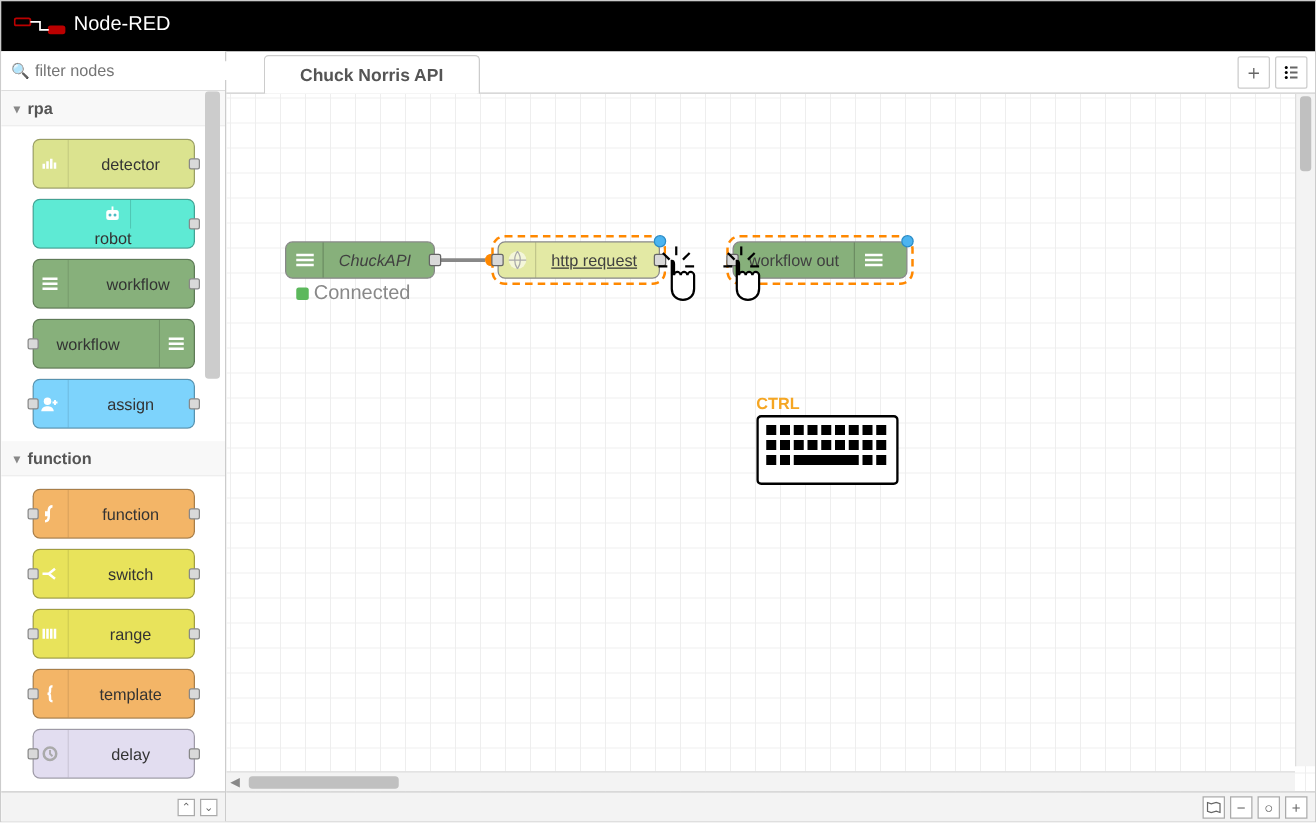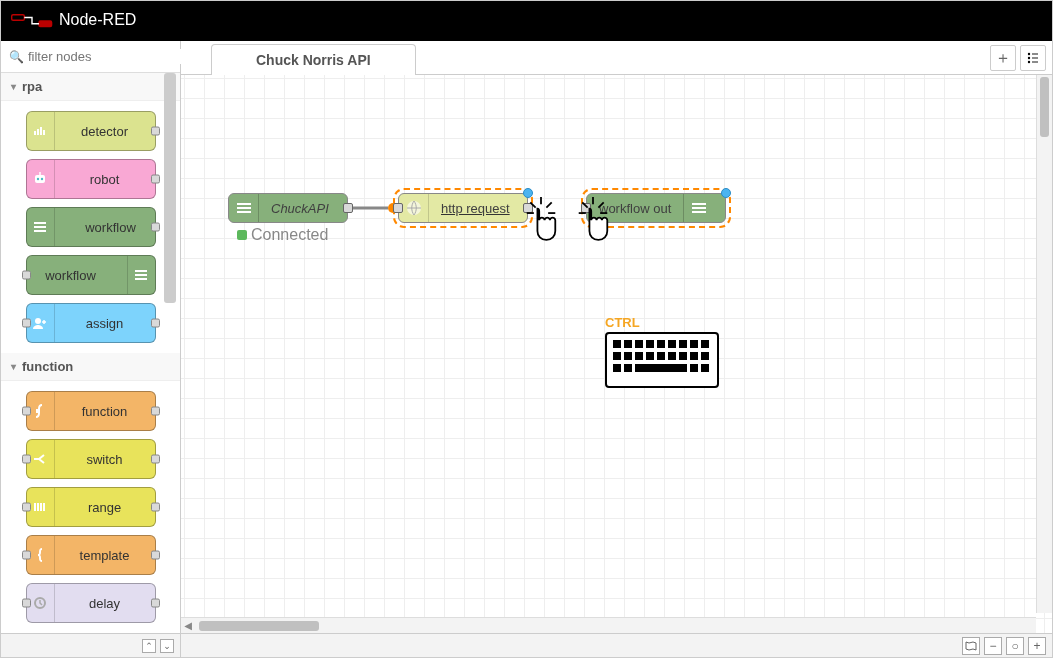--- a/index.html
+++ b/index.html
@@ -33,21 +33,21 @@
 .port.left { left: -5px; }
 .port.right { right: -5px; }
 .palette-footer { height: 24px; border-top: 1px solid #ccc; background: #f3f3f3; display: flex; justify-content: flex-end; align-items: center; padding: 0 6px; gap: 4px; }
 .palette-footer .ctrl { width: 14px; height: 14px; border: 1px solid #aaa; background: #fff; font-size: 9px; display:flex; align-items:center; justify-content:center; color:#666; }
 .palette-scrollbar { position: absolute; right: 2px; top: 0; width: 14px; bottom: 0; }
 .palette-scrollbar .thumb { position: absolute; top: 0; left: 0; right: 2px; height: 230px; background: #ccc; border-radius: 3px; }
 
 
 .workspace { flex: 1; display: flex; flex-direction: column; position: relative; }
 .tabs-row { height: 34px; border-bottom: 1px solid #ccc; display: flex; align-items: flex-end; padding-left: 30px; position: relative; }
-.tab { border: 1px solid #ccc; border-bottom: none; background: #fff; padding: 7px 44px; border-radius: 4px 4px 0 0; font-weight: bold; font-size: 14px; color: #555; position: relative; top: 1px; }
+.tab { border: 1px solid #ccc; border-bottom: none; background: #fff; padding: 7px 28px; border-radius: 4px 4px 0 0; font-weight: bold; font-size: 14px; color: #555; position: relative; top: 1px; }
 .tabs-tools { position: absolute; right: 6px; top: 4px; display: flex; gap: 4px; }
 .tool-btn { width: 26px; height: 26px; border: 1px solid #ccc; background: #fff; display: flex; align-items: center; justify-content: center; color: #666; border-radius: 2px; cursor: pointer; font-size: 16px; }
 .canvas-wrap { flex: 1; position: relative; overflow: hidden; }
 .canvas { position: absolute; inset: 0; background-image: linear-gradient(#eee 1px, transparent 1px), linear-gradient(90deg, #eee 1px, transparent 1px); background-size: 20px 20px; background-position: 3px 3px; }
 .ws-scrollbar-v { position: absolute; right: 0; top: 0; bottom: 20px; width: 16px; background: #f3f3f3; border-left: 1px solid #ddd; }
 .ws-scrollbar-v .thumb { position:absolute; top:2px; left:3px; right:3px; height: 60px; background:#c0c0c0; border-radius:3px; }
 .ws-scrollbar-h { position: absolute; left: 0; right: 16px; bottom: 0; height: 16px; background: #f3f3f3; border-top: 1px solid #ddd; display:flex; align-items:center; }
 .ws-scrollbar-h .arrow { width: 14px; text-align:center; color:#888; font-size:10px; }
 .ws-scrollbar-h .thumb { height:10px; width: 120px; background:#c0c0c0; border-radius:3px; margin-left: 4px;}
 .workspace-footer { height: 24px; border-top: 1px solid #ccc; background: #f3f3f3; display: flex; justify-content: flex-end; align-items: center; padding: 0 6px; gap: 4px; }
@@ -68,21 +68,21 @@
 
 .wire { position: absolute; stroke: #888; stroke-width: 3; fill: none; }
 
 
 .click-cursor { position: absolute; width: 40px; height: 50px; }
 .keyboard-box { position: absolute; }
 .keyboard-label { color: #f5a623; font-weight: bold; font-size: 13px; margin-bottom: 2px; }
 
 
 .bg-olive { background: #dbe38f; }
-.bg-teal { background: #f9a8d4; }
+.bg-teal { background: #5eead4; flex-direction: column; }
 .bg-green { background: #87b07b; gap: 12px; }
 .bg-tan { background: #7dd3fc; }
 .bg-orange { background: #f3b567; }
 .bg-yellow { background: #e8e35b; }
 .bg-lav { background: #e2ddf0; }
 </style>
 </head>
 <body>
 
 <div class="app">

